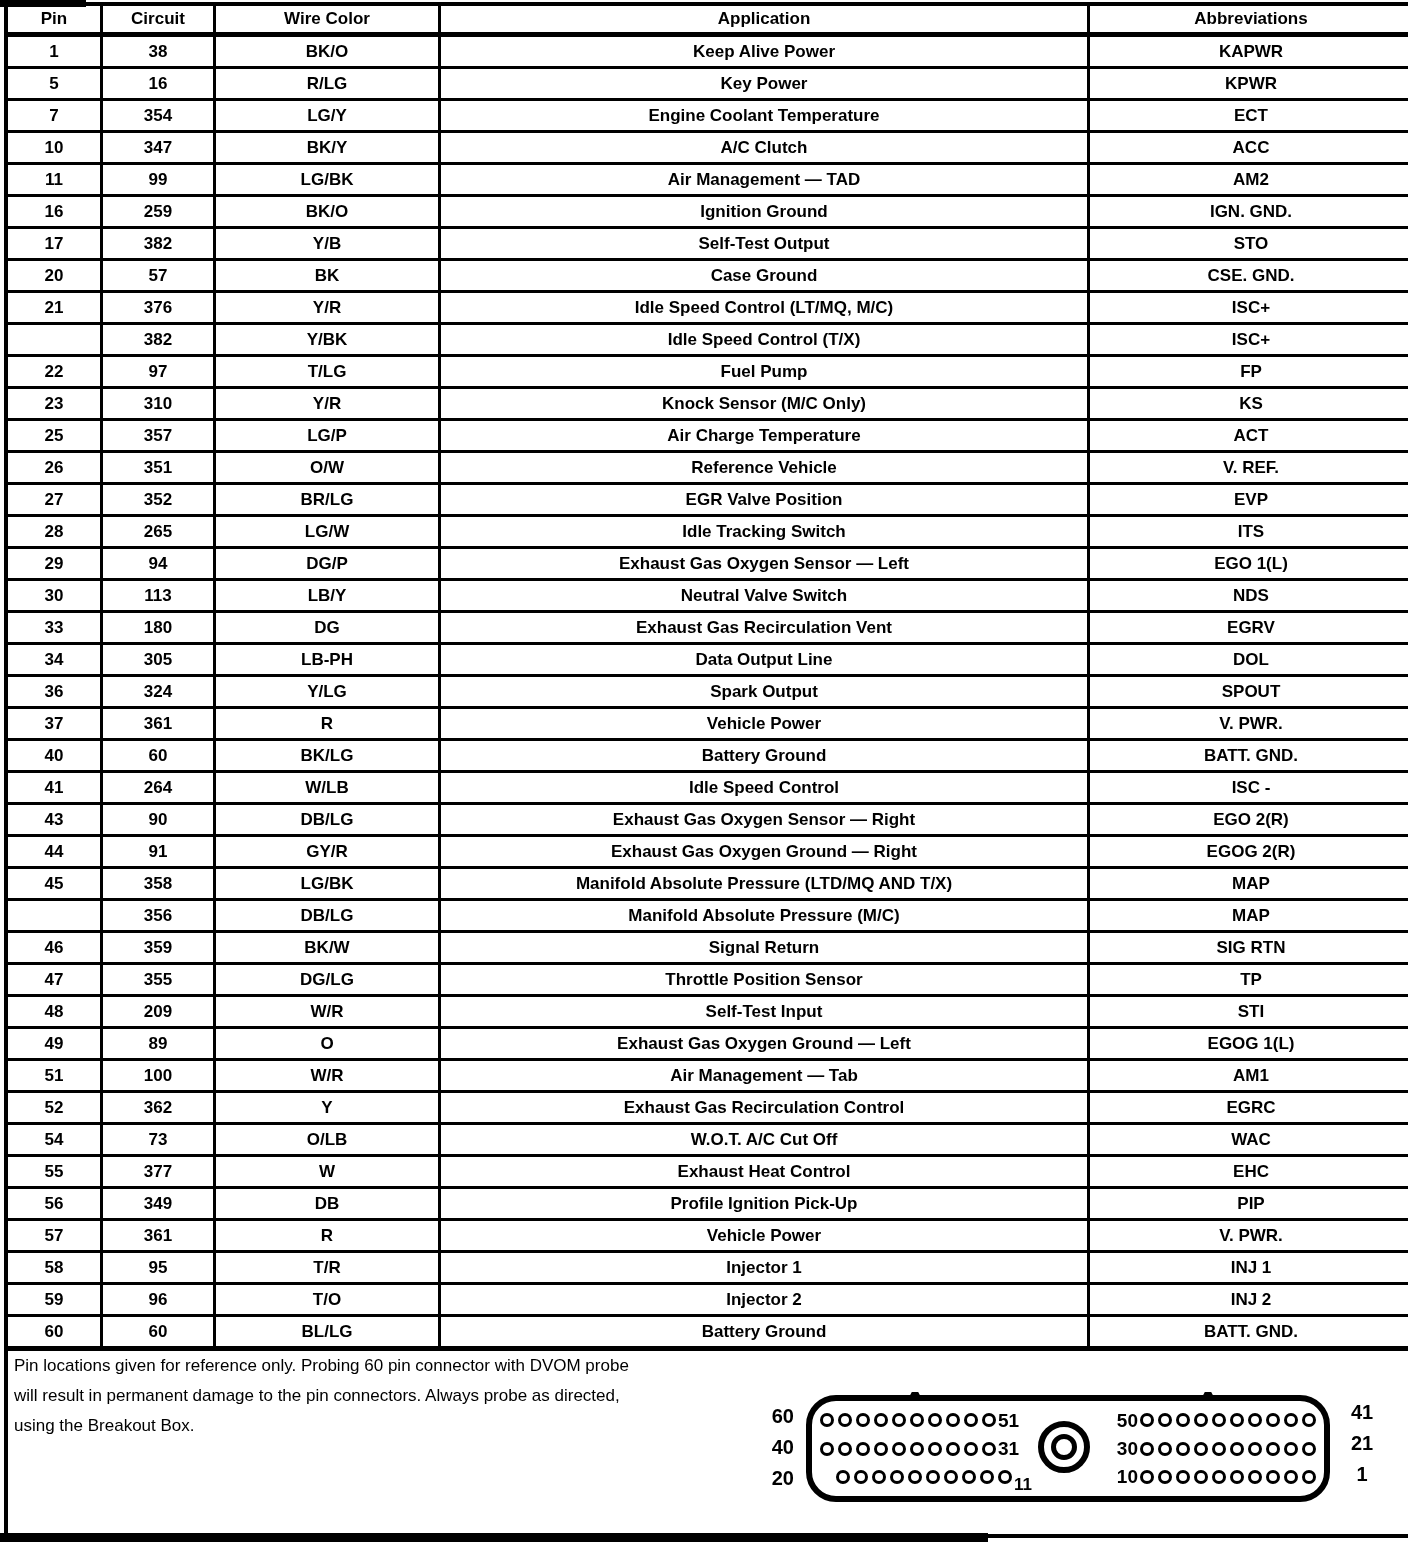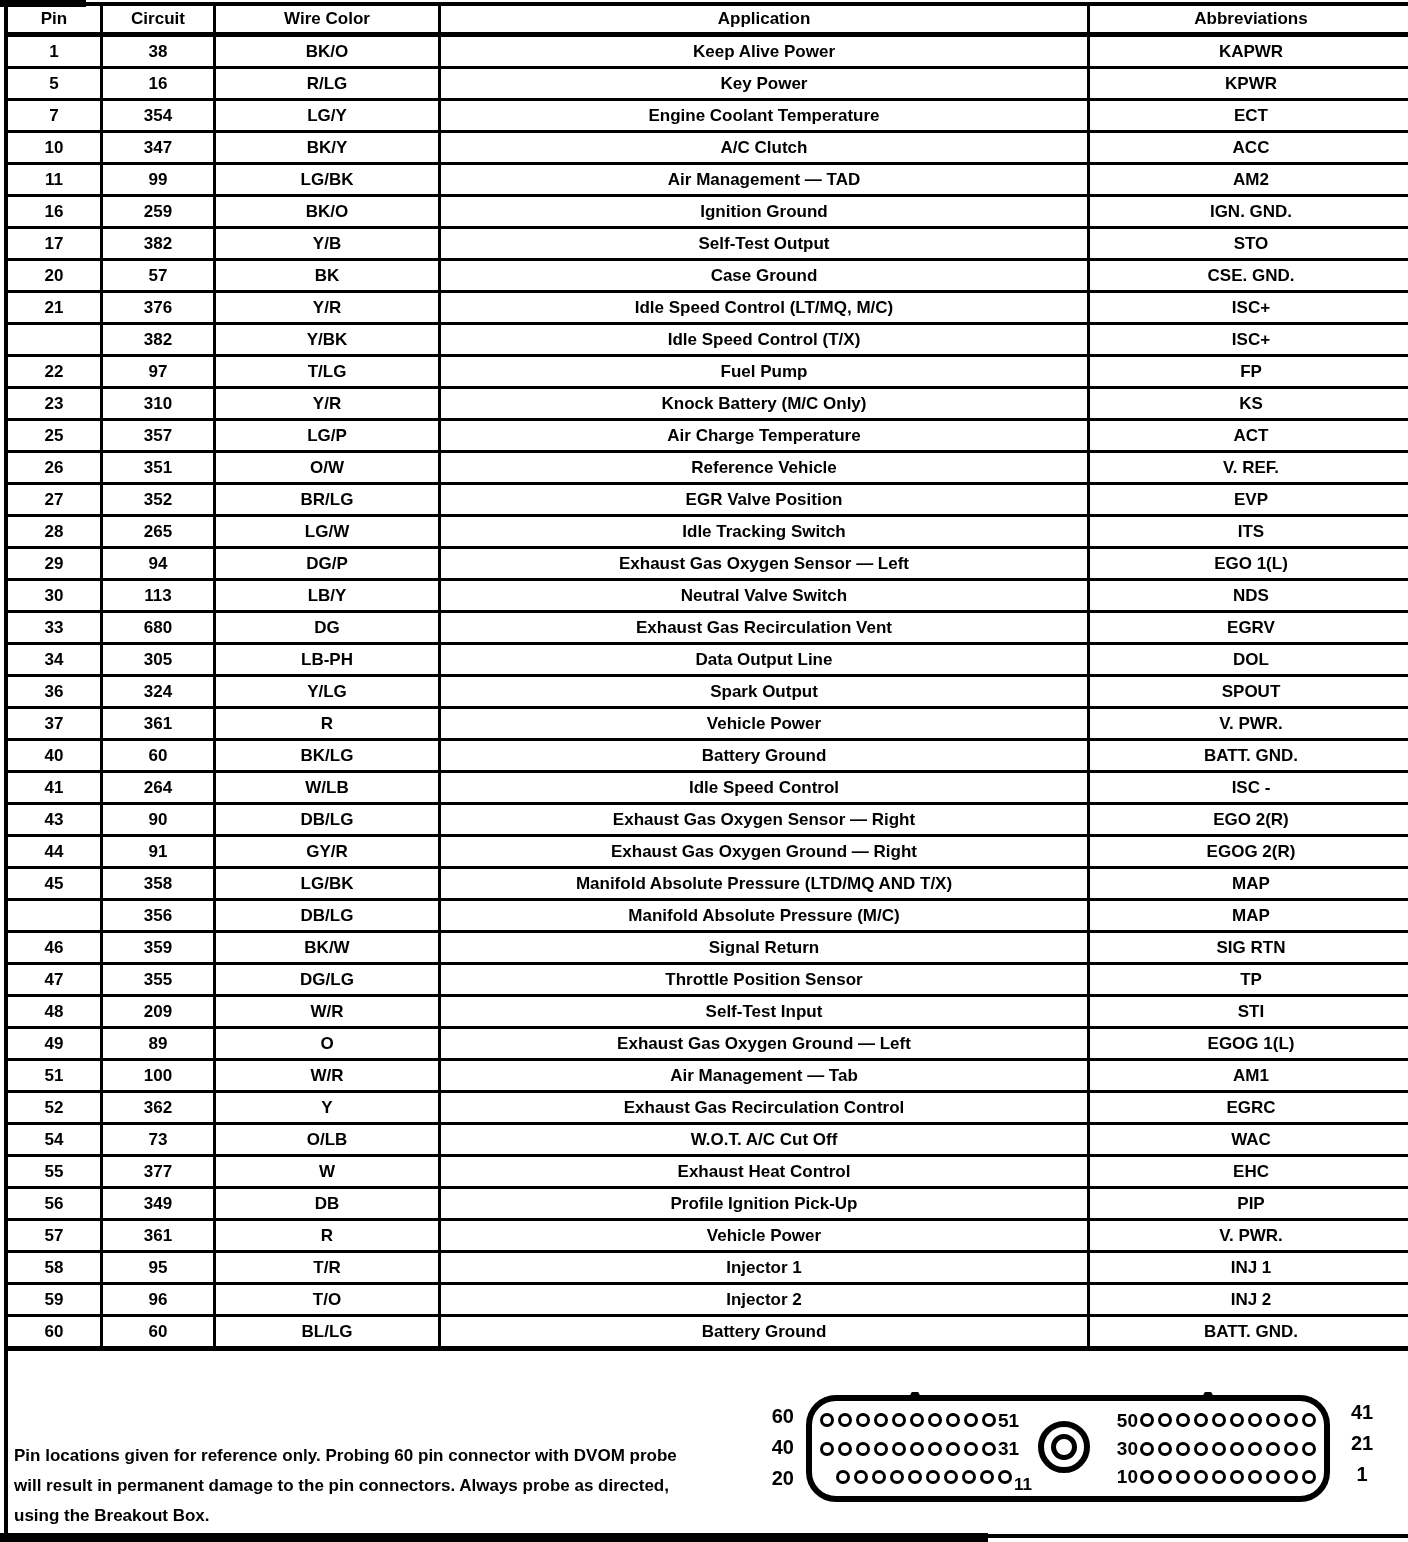--- a/index.html
+++ b/index.html
@@ -23,22 +23,22 @@
   }
   table.pinout th{height:26px;border-top:4px solid #000;border-bottom:5px solid #000;font-size:17px;}
   table.pinout td{height:29px;}
   tbody tr:last-child td{border-bottom:5px solid #000;}
   .c0{width:92px;}  .c1{width:110px;} .c2{width:222px;}
   .c3{width:646px;} .c4{width:322px;}
   td.c3{text-align:left;padding-left:14px;}
 
   
   .footnote{
-    position:absolute;left:14px;top:1441px;width:742px;
-    font-size:17px;font-weight:700;line-height:30px;white-space:pre-line;
+    position:absolute;left:14px;top:1351px;width:742px;
+    font-size:17px;font-weight:400;line-height:30px;white-space:pre-line;
   }
 
   
   .connector-box{
     position:absolute;left:806px;top:1395px;width:512px;height:95px;
     border:6px solid #000;border-radius:30px;background:#fff;
   }
   .bump{position:absolute;top:-9px;width:16px;height:9px;background:#000;
         clip-path:polygon(0 100%,30% 0,70% 0,100% 100%);}
   .bump.b1{left:95px;} .bump.b2{left:388px;}
@@ -156,21 +156,21 @@
           <td class="c0">22</td>
           <td class="c1">97</td>
           <td class="c2">T/LG</td>
           <td class="c3">Fuel Pump</td>
           <td class="c4">FP</td>
         </tr>
         <tr>
           <td class="c0">23</td>
           <td class="c1">310</td>
           <td class="c2">Y/R</td>
-          <td class="c3">Knock Battery (M/C Only)</td>
+          <td class="c3">Knock Sensor (M/C Only)</td>
           <td class="c4">KS</td>
         </tr>
         <tr>
           <td class="c0">25</td>
           <td class="c1">357</td>
           <td class="c2">LG/P</td>
           <td class="c3">Air Charge Temperature</td>
           <td class="c4">ACT</td>
         </tr>
         <tr>
@@ -203,21 +203,21 @@
         </tr>
         <tr>
           <td class="c0">30</td>
           <td class="c1">113</td>
           <td class="c2">LB/Y</td>
           <td class="c3">Neutral Valve Switch</td>
           <td class="c4">NDS</td>
         </tr>
         <tr>
           <td class="c0">33</td>
-          <td class="c1">680</td>
+          <td class="c1">180</td>
           <td class="c2">DG</td>
           <td class="c3">Exhaust Gas Recirculation Vent</td>
           <td class="c4">EGRV</td>
         </tr>
         <tr>
           <td class="c0">34</td>
           <td class="c1">305</td>
           <td class="c2">LB-PH</td>
           <td class="c3">Data Output Line</td>
           <td class="c4">DOL</td>

